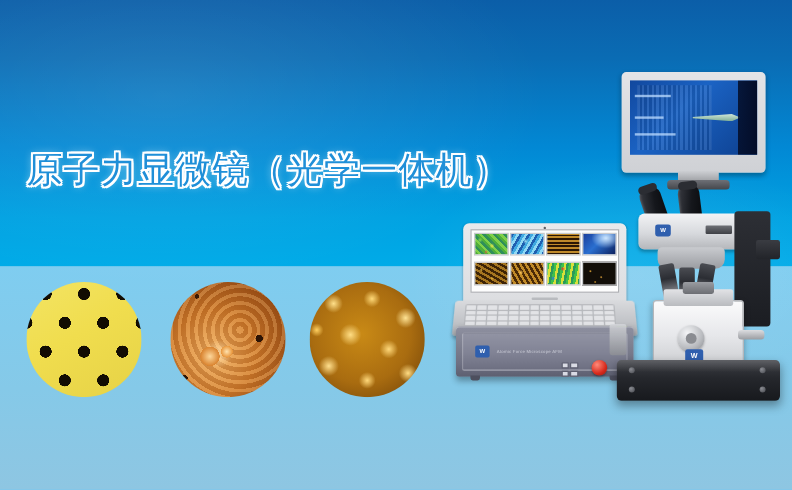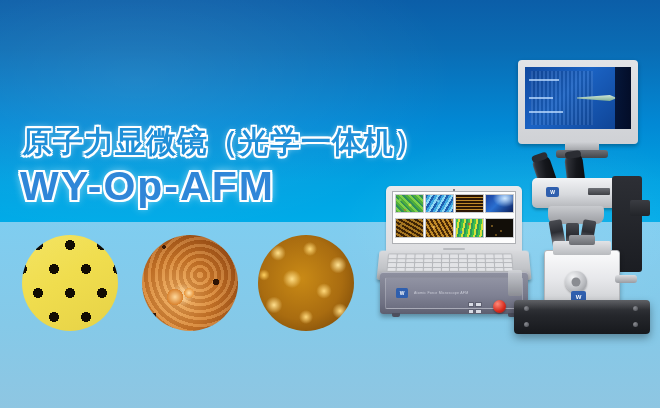--- a/index.html
+++ b/index.html
@@ -26,21 +26,21 @@
   }
   .bg-sheen2{
     position:absolute;right:-80px;top:120px;width:420px;height:220px;
     background:radial-gradient(ellipse at 50% 50%,rgba(255,255,255,.10),rgba(255,255,255,0) 65%);
     pointer-events:none;
   }
 
   
   .title-cn{
     position:absolute;left:22px;top:122px;
-    font-size:30px;letter-spacing:1px;font-weight:bold;
+    font-size:30px;letter-spacing:1px;font-weight:normal;
     color:#1f8fd8;
     -webkit-text-stroke:0px;
     text-shadow:
       -1.6px -1.6px 0 #ffffff, 1.6px -1.6px 0 #ffffff,
       -1.6px  1.6px 0 #ffffff, 1.6px  1.6px 0 #ffffff,
       -1.6px 0 0 #ffffff, 1.6px 0 0 #ffffff,
       0 -1.6px 0 #ffffff, 0 1.6px 0 #ffffff,
       0 0 7px rgba(255,255,255,.85);
     white-space:nowrap;
   }
@@ -385,21 +385,20 @@
 <body>
 
 <div id="banner">
 
   <div class="bg-top"></div>
   <div class="bg-bottom"></div>
   <div class="bg-sheen"></div>
   <div class="bg-sheen2"></div>
 
   <div class="title-cn">原子力显微镜（光学一体机）</div>
-  <div class="title-model">WY-Op-AFM</div>
 
   <div class="afm-circle" id="afm-1">
     <div class="dots-base"></div>
   </div>
   <div class="afm-circle" id="afm-2">
     <div class="topo-base"></div>
   </div>
   <div class="afm-circle" id="afm-3">
     <div class="gold-base"></div>
   </div>

